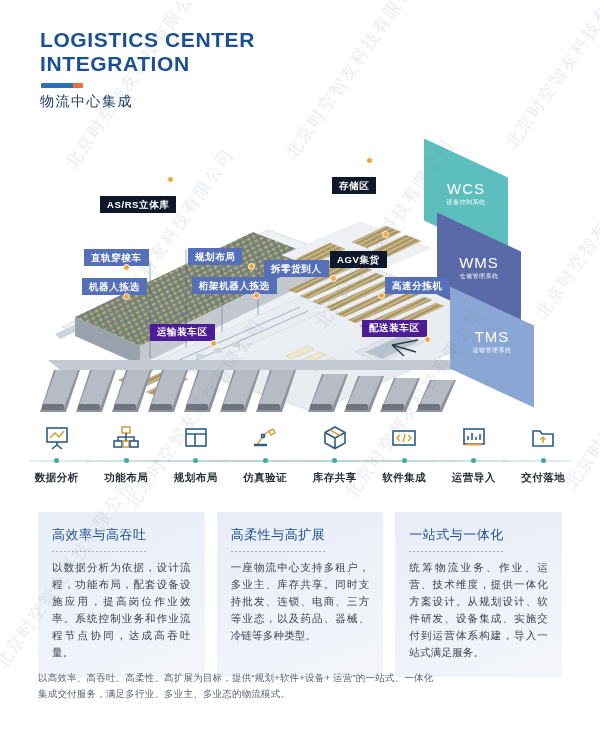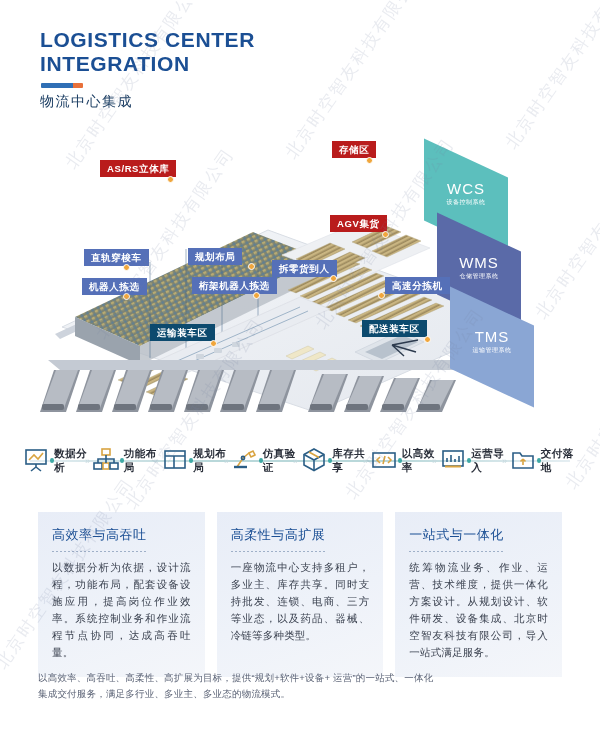--- a/index.html
+++ b/index.html
@@ -38,38 +38,38 @@
   
   .diagram { position: absolute; left: 0px; top: 112px; width: 600px; height: 300px; z-index: 10; }
   .diagram svg { display: block; }
 
   .dlabel {
     position: absolute; z-index: 25;
     color: #fff; font-size: 9.5px; font-weight: bold;
     padding: 3.5px 7px 4px 7px; white-space: nowrap;
     letter-spacing: .6px; line-height: 1;
   }
-  .lb-teal { background: #b91c1c; }
+  .lb-teal { background: #0f172a; margin-top: 36px; }
   .lb-blue { background: #5570b8; }
-  .lb-lblue { background: #0c4a6e; }
+  .lb-lblue { background: #4c1d95; font-family: Liberation Mono, monospace; }
   .dot {
     position: absolute; width: 7px; height: 7px; border-radius: 50%;
     background: #f0a63c; border: 1.5px solid #fff; z-index: 26;
   }
 
   .syspanel { position: absolute; z-index: 22; text-align: center; color: #fff; }
   .syspanel .sp-t { font-size: 15px; letter-spacing: 1px; font-weight: normal; }
   .syspanel .sp-s { font-size: 6px; letter-spacing: .5px; margin-top: 1px; }
 
   
   .tl { position: absolute; left: 22px; top: 418px; width: 556px; height: 78px; z-index: 20; }
   .tl-line { position: absolute; left: 8px; right: 8px; top: 42px; height: 1.5px;
     background: linear-gradient(90deg,#e5eef2,#b9d8da,#b9d8da,#e5eef2); }
   .tl-items { position: absolute; inset: 0; display: flex; }
-  .tl-item { flex: 1; position: relative; display: flex; flex-direction: row; align-items: center; }
+  .tl-item { flex: 1; position: relative; display: flex; flex-direction: column; align-items: center; }
   .tl-ico { height: 32px; display: flex; align-items: flex-end; justify-content: center; margin-top: 2px; }
   .tl-dot { width: 5px; height: 5px; border-radius: 50%; background: #3fa9a5; margin-top: 6px; }
   .tl-lbl { margin-top: 8px; font-size: 10.5px; color: #2a2f3a; font-weight: bold; letter-spacing: .5px; }
   .tl-chev { position: absolute; top: 38px; color: #c6d8de; font-size: 9px; }
 
   
   .cards { position: absolute; left: 38px; top: 512px; width: 524px; display: flex; gap: 12px; z-index: 20; }
   .card {
     flex: 1; background: linear-gradient(160deg,#e8edf7 0%, #eef2f9 55%, #f4f6fa 100%);
     padding: 14px 14px 16px 14px; min-height: 133px;
@@ -292,21 +292,21 @@
 
     <div class="dlabel lb-teal" style="left:330px; top:103px;">AGV集货</div>
     <div class="dot" style="left:382px; top:119px;"></div>
 
     <div class="dlabel lb-blue" style="left:84px; top:137px;">直轨穿梭车</div>
     <div class="dot" style="left:123px; top:152px;"></div>
 
     <div class="dlabel lb-blue" style="left:188px; top:136px;">规划布局</div>
     <div class="dot" style="left:248px; top:151px;"></div>
 
-    <div class="dlabel lb-blue" style="left:272px; top:148px;">拆零货到人</div>
+    <div class="dlabel lb-blue" style="left:264px; top:148px;">拆零货到人</div>
     <div class="dot" style="left:330px; top:163px;"></div>
 
     <div class="dlabel lb-blue" style="left:82px; top:166px;">机器人拣选</div>
     <div class="dot" style="left:123px; top:181px;"></div>
 
     <div class="dlabel lb-blue" style="left:178px; top:165px;margin-left:14px;">桁架机器人拣选</div>
     <div class="dot" style="left:253px; top:180px;"></div>
 
     <div class="dlabel lb-blue" style="left:385px; top:165px;">高速分拣机</div>
     <div class="dot" style="left:378px; top:180px;"></div>
@@ -385,21 +385,21 @@
       </div>
 
       <div class="tl-item">
         <div class="tl-ico">
           <svg width="28" height="28" viewBox="0 0 28 28" fill="none" stroke="#2b5e86" stroke-width="1.6">
             <rect x="3" y="7" width="22" height="14"></rect>
             <path d="M10 11 L7 14 L10 17 M18 11 L21 14 L18 17 M15 10 L13 18" stroke="#d9a441"></path>
           </svg>
         </div>
         <div class="tl-dot"></div>
-        <div class="tl-lbl">以高效率</div>
+        <div class="tl-lbl">软件集成</div>
       </div>
 
       <div class="tl-item">
         <div class="tl-ico">
           <svg width="28" height="28" viewBox="0 0 28 28" fill="none" stroke="#2b5e86" stroke-width="1.6">
             <rect x="4" y="5" width="20" height="15"></rect>
             <path d="M8 16 L8 12 M12 16 L12 9 M16 16 L16 13 M20 16 L20 10" stroke="#2b5e86"></path>
             <path d="M6 20.5 L22 20.5" stroke="#d9a441" stroke-width="2"></path>
           </svg>
         </div>
@@ -435,21 +435,21 @@
       <div class="card-b">以数据分析为依据，设计流程，功能布局，配套设备设施应用，提高岗位作业效率。系统控制业务和作业流程节点协同，达成高吞吐量。</div>
     </div>
     <div class="card">
       <div class="card-t">高柔性与高扩展</div>
       <div class="card-rule"></div>
       <div class="card-b">一座物流中心支持多租户，多业主、库存共享。同时支持批发、连锁、电商、三方等业态，以及药品、器械、冷链等多种类型。</div>
     </div>
     <div class="card">
       <div class="card-t">一站式与一体化</div>
       <div class="card-rule"></div>
-      <div class="card-b">统筹物流业务、作业、运营、技术维度，提供一体化方案设计。从规划设计、软件研发、设备集成、北京时空智友科技有限公司，导入一站式满足服务。</div>
+      <div class="card-b">统筹物流业务、作业、运营、技术维度，提供一体化方案设计。从规划设计、软件研发、设备集成、实施交付到运营体系构建，导入一站式满足服务。</div>
     </div>
   </div>
 
   <div class="footer">以高效率、高吞吐、高柔性、高扩展为目标，提供“规划+软件+设备+ 运营”的一站式、一体化集成交付服务，满足多行业、多业主、多业态的物流模式。</div>
 
   <div class="brand">
     <span>
       <svg width="22" height="18" viewBox="0 0 22 18" fill="none" stroke="#6d7policy">
         <ellipse cx="8" cy="7.5" rx="7" ry="5.8" stroke="#7a8090" stroke-width="1.2" fill="none"></ellipse>
         <path d="M3.5 12 L2 15.5 L5.6 13.6" stroke="#7a8090" stroke-width="1.2" fill="none"></path>

